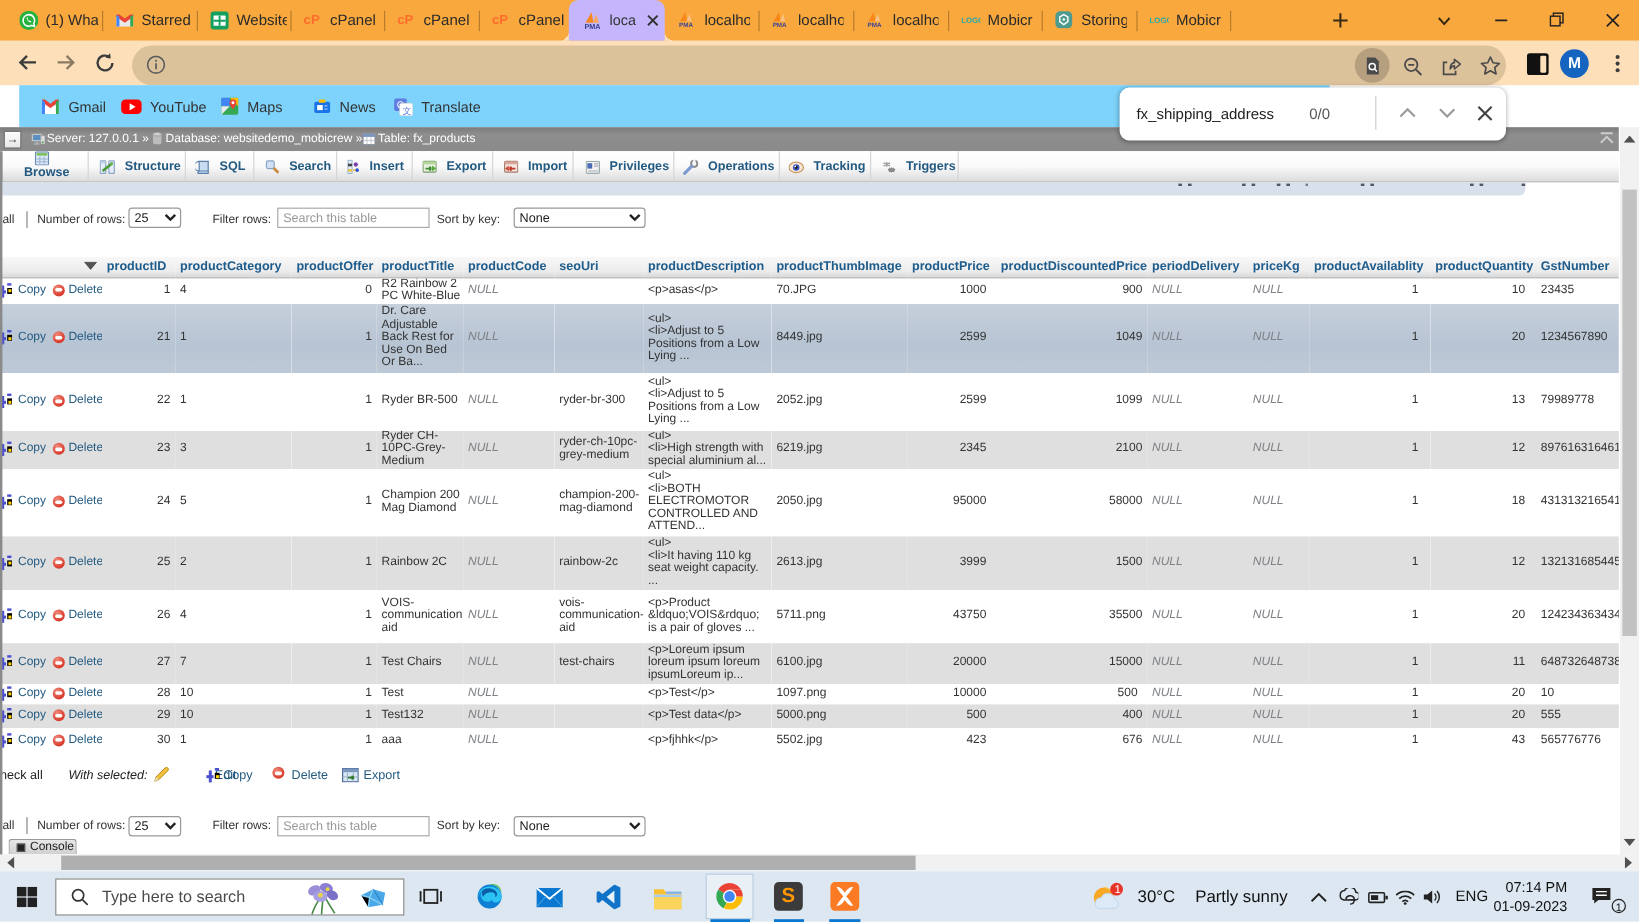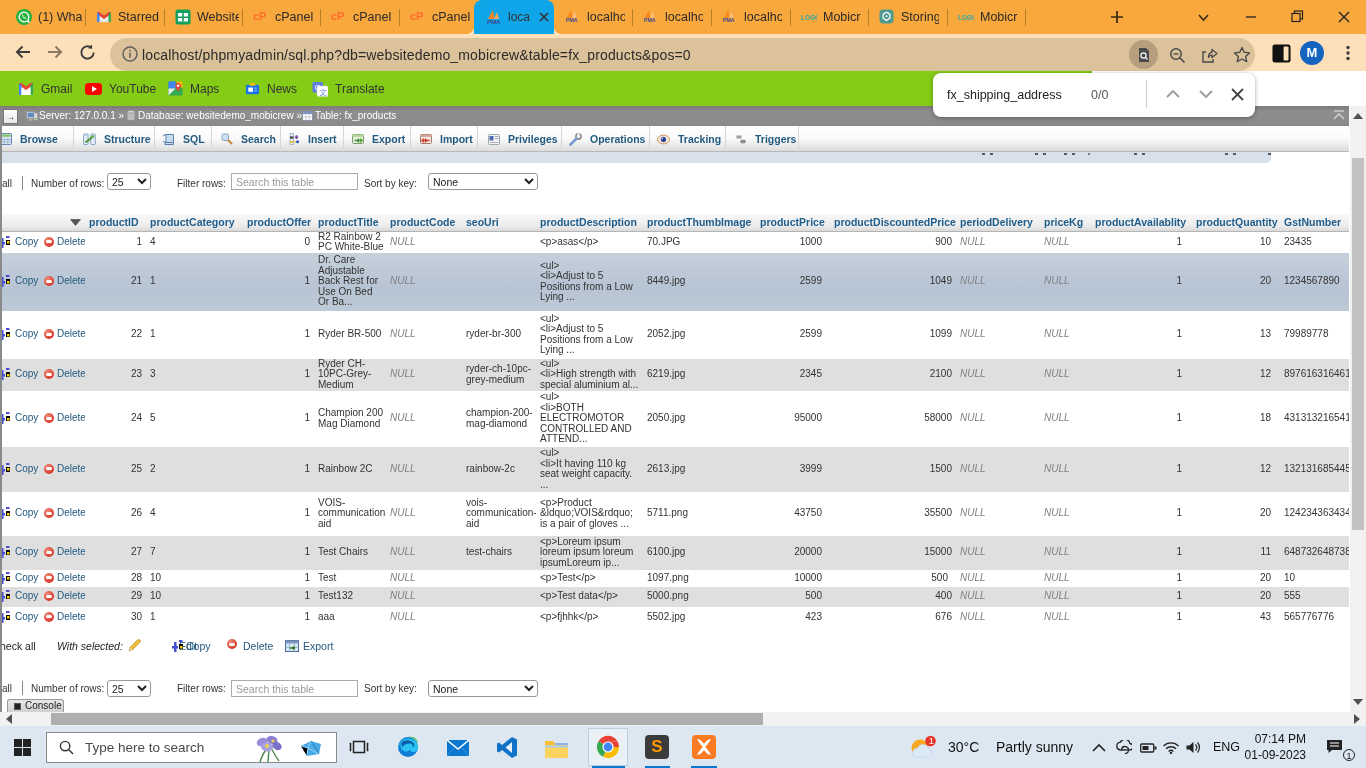--- a/index.html
+++ b/index.html
@@ -1,29 +1,29 @@
 <!DOCTYPE html>
 <html><head><meta charset="utf-8">
 <style>
 html,body{margin:0;padding:0;width:1366px;height:768px;overflow:hidden;font-family:"Liberation Sans",sans-serif;background:#fff;}
 *{box-sizing:border-box;}
 .abs{position:absolute;}
 
 #tabbar{position:absolute;left:0;top:0;width:1366px;height:34px;background:#F9A83E;}
 .tab{position:absolute;top:0;height:34px;display:flex;align-items:center;font-size:12.5px;color:#2a2a2a;overflow:hidden;white-space:nowrap;}
 .tabsep{position:absolute;top:9px;width:1px;height:17px;background:#b97c2a;}
-.activetab{position:absolute;left:474px;top:0;width:80px;height:34px;background:#0ea5e9;border-radius:8px 8px 0 0;display:flex;align-items:center;}
+.activetab{position:absolute;left:474px;top:0;width:80px;height:34px;background:#c4b5fd;border-radius:8px 8px 0 0;display:flex;align-items:center;}
 .activetab::before{content:"";position:absolute;left:-8px;bottom:0;width:8px;height:8px;background:radial-gradient(circle at 0 0,transparent 8px,#FDE0B9 8px);}
 .activetab::after{content:"";position:absolute;right:-8px;bottom:0;width:8px;height:8px;background:radial-gradient(circle at 8px 0,transparent 8px,#FDE0B9 8px);}
 .favico{width:16px;height:16px;margin-right:6px;flex:0 0 16px;position:relative;}
 
 #toolbar{position:absolute;left:0;top:34px;width:1366px;height:37px;background:#FDE0B9;}
 #urlbar{position:absolute;left:110px;top:38px;width:1145px;height:33px;border-radius:16.5px;background:#DCC29B;}
 
-#bookmarks{position:absolute;left:0;top:71px;width:1092px;height:35px;background:#84cc16;font-size:12px;color:#333;}
+#bookmarks{position:absolute;left:16px;top:71px;width:1092px;height:35px;background:#7dd3fc;font-size:12px;color:#333;}
 .bmitem{position:absolute;top:9px;height:17px;display:flex;align-items:center;}
 .bmitem span{margin-left:7px;}
 
 #findbar{position:absolute;left:933px;top:73px;width:322px;height:44px;background:#fff;border-radius:8px;box-shadow:0 1px 4px rgba(0,0,0,.35);z-index:50;display:flex;align-items:center;font-size:12.5px;color:#222;}
 
 #crumb{position:absolute;left:0;top:106px;width:1349px;height:20px;background:linear-gradient(#7b7b7b 0%,#8e8e8e 30%,#8a8a8a 100%);color:#fff;font-size:10px;}
 
 #pmatabs{position:absolute;left:0;top:126px;width:1349px;height:26px;background:linear-gradient(#ffffff 0%,#fafafa 50%,#dcdcdc 100%);border-bottom:1px solid #b8b8b8;}
 .ptab{position:absolute;top:0;height:26px;display:flex;align-items:center;font-size:10.5px;font-weight:bold;color:#235a81;}
 .ptab span{margin-left:8px;}
@@ -204,21 +204,20 @@
       <path d="M16.5 10 A6.5 6.5 0 1 1 14.2 5" stroke="#3c3c3c" stroke-width="2" fill="none"></path>
       <path d="M14.5 1.5 L15 6 L10.5 5.5 Z" fill="#3c3c3c"></path>
     </svg>
 </div>
 <div id="urlbar">
   <svg width="16" height="16" viewBox="0 0 16 16" style="position:absolute;left:12px;top:8px;">
       <circle cx="8" cy="8" r="7" fill="none" stroke="#5f5f5f" stroke-width="1.4"></circle>
       <rect x="7.3" y="6.7" width="1.5" height="5" fill="#5f5f5f"></rect>
       <rect x="7.3" y="3.8" width="1.5" height="1.6" fill="#5f5f5f"></rect>
     </svg>
-  <span style="position:absolute;left:32px;top:9px;font-size:14px;letter-spacing:0.14px;color:#2b2b2b;">localhost/phpmyadmin/sql.php?db=websitedemo_mobicrew&amp;table=fx_products&amp;pos=0</span>
   <div style="position:absolute;left:1019px;top:2px;width:29px;height:29px;border-radius:50%;background:rgba(95,80,60,0.30);"></div>
   <svg width="16" height="16" viewBox="0 0 16 16" style="position:absolute;left:1026px;top:9px;">
       <path d="M3 1 H10 L13 4 V15 H3 Z" fill="#4a4a4a"></path>
       <circle cx="7.5" cy="8.5" r="2.6" fill="none" stroke="#fff" stroke-width="1.2"></circle>
       <path d="M9.3 10.3 L11.5 12.5" stroke="#fff" stroke-width="1.2"></path>
     </svg>
   <svg width="17" height="17" viewBox="0 0 17 17" style="position:absolute;left:1059px;top:9px;">
       <circle cx="7" cy="7" r="5.2" fill="none" stroke="#4a4a4a" stroke-width="1.5"></circle>
       <path d="M11 11 L15.5 15.5" stroke="#4a4a4a" stroke-width="1.7"></path>
       <path d="M4.5 7 H9.5" stroke="#4a4a4a" stroke-width="1.4"></path>
@@ -330,21 +329,21 @@
       <path d="M3.8 3 V9.5 M7.2 3 V9.5 M0.5 6 H10.5" stroke="#b5bcc9" stroke-width="0.7"></path>
     </svg>
   <span style="position:absolute;left:315px;top:4px;">Table: fx_products</span>
   <svg width="14" height="12" viewBox="0 0 14 12" style="position:absolute;left:1332px;top:4px;">
       <path d="M2 1 H12 M2 9 L7 4 L12 9" stroke="#ccc" stroke-width="1.6" fill="none"></path>
     </svg>
 </div>
 
 <div id="pmatabs">
   <div style="position:absolute;left:0;top:0;width:2px;height:26px;background:#909090;"></div>
-  <div class="ptab" style="left:0;">
+  <div class="ptab" style="left:12px;flex-direction:column;">
       <svg width="12" height="12" viewBox="0 0 12 12">
         <rect x="0.5" y="0.5" width="11" height="11" rx="1" fill="#dce8f5" stroke="#6a8ab5"></rect>
         <rect x="1.5" y="1.5" width="9" height="2.2" fill="#7ec35c"></rect>
         <path d="M4.2 4.5 V11 M7.8 4.5 V11 M1 6.5 H11 M1 8.8 H11" stroke="#9ab4d5" stroke-width="0.9"></path>
       </svg>
       <span>Browse</span>
     </div>
   <div class="psep" style="left:73px;"></div>
   <div class="ptab" style="left:83px;">
       <svg width="13" height="13" viewBox="0 0 13 13">

